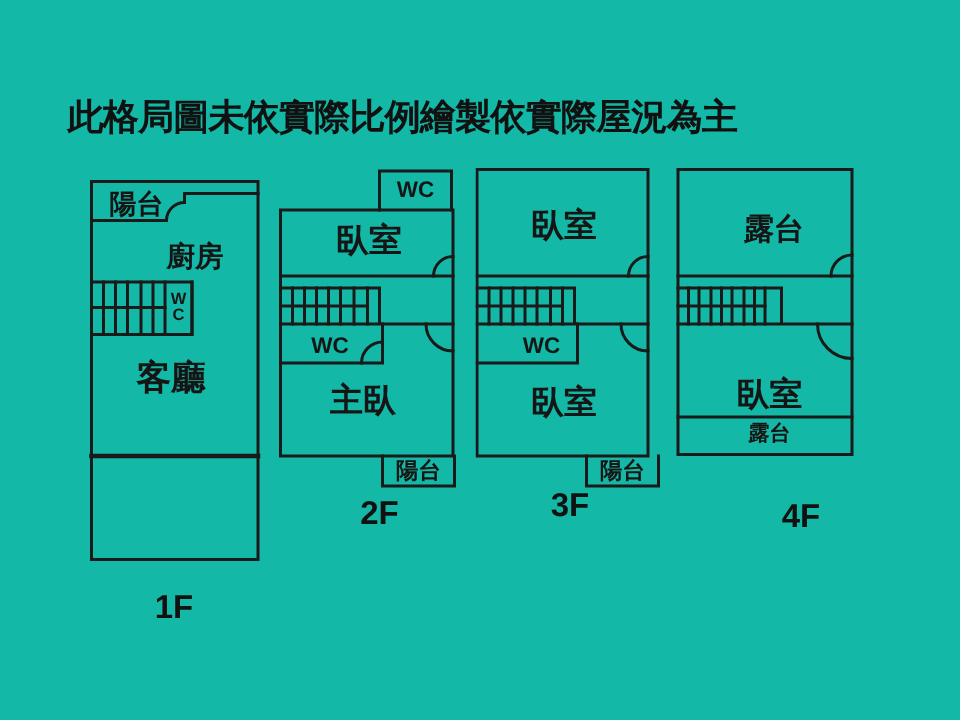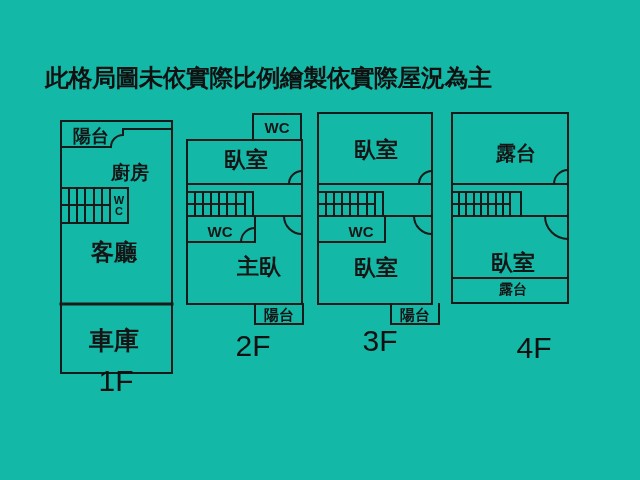--- a/index.html
+++ b/index.html
@@ -11,21 +11,21 @@
     position:absolute;left:45px;top:62px;font-size:24px;font-weight:700;
     letter-spacing:-0.5px;white-space:nowrap;color:#111;
   }
   .plan{position:absolute;}
   .plan svg{position:absolute;left:0;top:0;display:block;}
   .lbl{
     position:absolute;transform:translate(-50%,-50%);white-space:nowrap;
     font-weight:600;color:#151515;line-height:1;
   }
   .floor-lbl{
-    position:absolute;transform:translateX(-50%);font-size:30px;font-weight:400;
+    position:absolute;transform:translateX(-50%);font-size:22px;font-weight:700;
     color:#111;white-space:nowrap;line-height:1;
   }
   path{fill:none;stroke:#1a1a1a;stroke-width:2;stroke-linecap:square;}
   path.thick{stroke-width:3;}
   path.tread{stroke-width:2;}
 </style>
 </head>
 <body>
 
 <div class="page">
@@ -47,21 +47,20 @@
       </g>
       <g>
         <path d="M69,69 V104"></path>
       </g>
     </svg>
     <span class="lbl" style="left:32px;top:17px;font-size:18px;">陽台</span>
     <span class="lbl" style="left:31px;top:53px;font-size:19px;margin-left:40px;">廚房</span>
     <span class="lbl" style="left:60px;top:81px;font-size:11px;font-weight:700;">W</span>
     <span class="lbl" style="left:60px;top:92px;font-size:11px;font-weight:700;">C</span>
     <span class="lbl" style="left:55px;top:133px;font-size:23px;">客廳</span>
-    <span class="lbl" style="left:55px;top:221px;font-size:25px;">車庫</span>
   </div>
 
   <div class="plan" style="left:186px;top:112px;width:119px;height:214px;">
     <svg width="119" height="214" viewBox="0 0 119 214">
       <g>
         <path d="M1,28 H116 V192 H1 Z"></path>
         <path d="M67,28 V2 H115 V28"></path>
         <path d="M1,72 H116"></path>
         <path d="M1,130 H69 M69,104 V130"></path>
         <path d="M69,192 V212 H117 V192"></path>
@@ -73,21 +72,21 @@
       </g>
       <g>
         <path d="M103,72 A13 13 0 0 1 116,59"></path>
         <path d="M55,130 A14 14 0 0 1 69,116"></path>
         <path d="M116,122 A18 18 0 0 1 98,104"></path>
       </g>
     </svg>
     <span class="lbl" style="left:91px;top:15px;font-size:15px;">WC</span>
     <span class="lbl" style="left:60px;top:48px;font-size:22px;">臥室</span>
     <span class="lbl" style="left:34px;top:119px;font-size:15px;">WC</span>
-    <span class="lbl" style="left:73px;top:155px;font-size:22px;">主臥</span>
+    <span class="lbl" style="left:56px;top:155px;font-size:22px;">主臥</span>
     <span class="lbl" style="left:93px;top:202px;font-size:15px;">陽台</span>
   </div>
 
   <div class="plan" style="left:317px;top:112px;width:124px;height:214px;">
     <svg width="124" height="214" viewBox="0 0 124 214">
       <g>
         <path d="M1,1 H115 V192 H1 Z"></path>
         <path d="M1,72 H115"></path>
         <path d="M1,130 H68 M68,104 V130"></path>
         <path d="M74,192 V212 H122 V192"></path>
@@ -123,18 +122,18 @@
       <g>
         <path d="M104,72 A14 14 0 0 1 118,58"></path>
         <path d="M118,127 A23 23 0 0 1 95,104"></path>
       </g>
     </svg>
     <span class="lbl" style="left:66px;top:41px;font-size:20px;">露台</span>
     <span class="lbl" style="left:63px;top:151px;font-size:22px;">臥室</span>
     <span class="lbl" style="left:63px;top:178px;font-size:14px;">露台</span>
   </div>
 
-  <span class="floor-lbl" style="left:116px;top:366px;text-align:center;">1F</span>
+  <span class="floor-lbl" style="left:116px;top:394px;text-align:center;">1F</span>
   <span class="floor-lbl" style="left:253px;top:331px;">2F</span>
   <span class="floor-lbl" style="left:380px;top:326px;">3F</span>
   <span class="floor-lbl" style="left:534px;top:333px;">4F</span>
 
 </div>
 
 </body></html>

